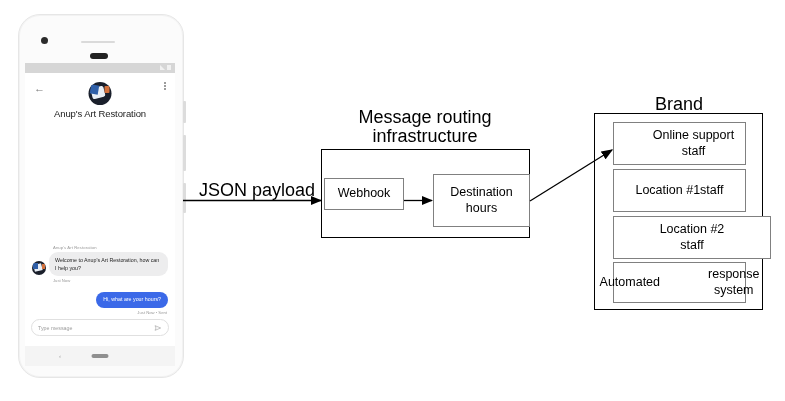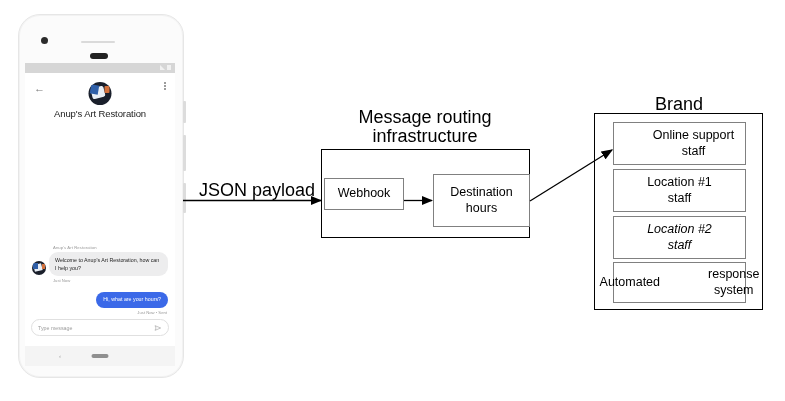--- a/index.html
+++ b/index.html
@@ -419,26 +419,26 @@
 
   <div class="dlabel" style="left:679px; top:93px; transform:translateX(-50%);">Brand</div>
 
   <div class="dbox" style="left:594px; top:113px; width:169px; height:197px;"></div>
 
   <div class="dbox-inner" style="left:613px; top:122px; width:133px; height:43px; flex-direction:column;padding-left:28px;">
     <span>Online support</span>
     <span>staff</span>
   </div>
 
-  <div class="dbox-inner" style="left:613px; top:169px; width:133px; height:43px; flex-direction:column;">
+  <div class="dbox-inner" style="left:613px; top:169px; width:133px; height:43px; flex-direction:row;">
     <span>Location #1</span>
     <span>staff</span>
   </div>
 
-  <div class="dbox-inner" style="left:613px; top:216px; width:133px; height:43px; flex-direction:column;font-style:italic;">
+  <div class="dbox-inner" style="left:613px; top:216px; width:158px; height:43px; flex-direction:column;">
     <span>Location #2</span>
     <span>staff</span>
   </div>
 
   <div class="dbox-inner" style="left:613px; top:262px; width:133px; height:41px; flex-direction:row;gap:48px;">
     <span>Automated</span>
     <span>response system</span>
   </div>
 
   <svg class="arrows">

